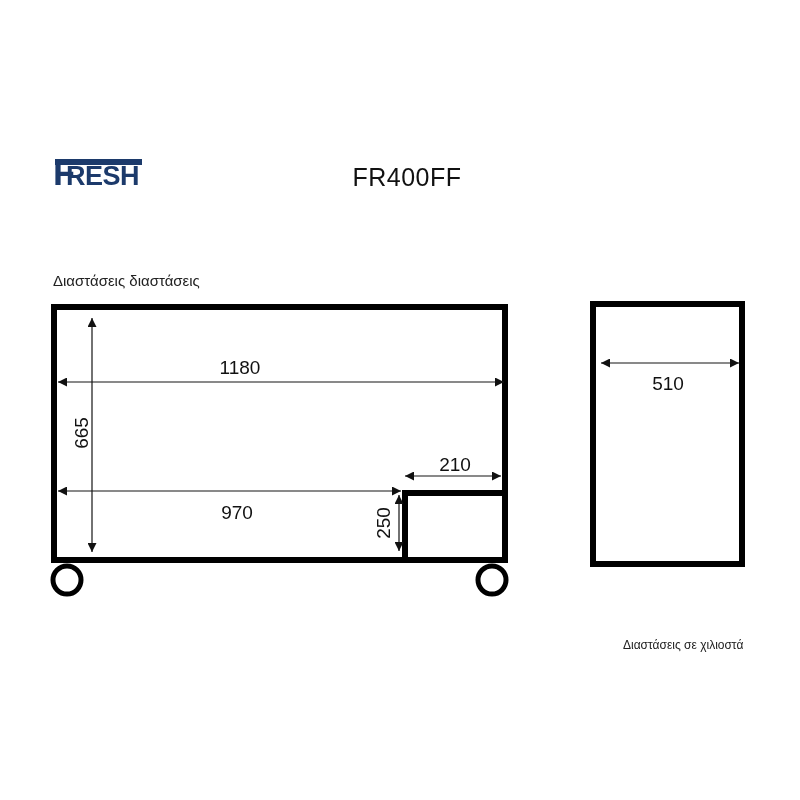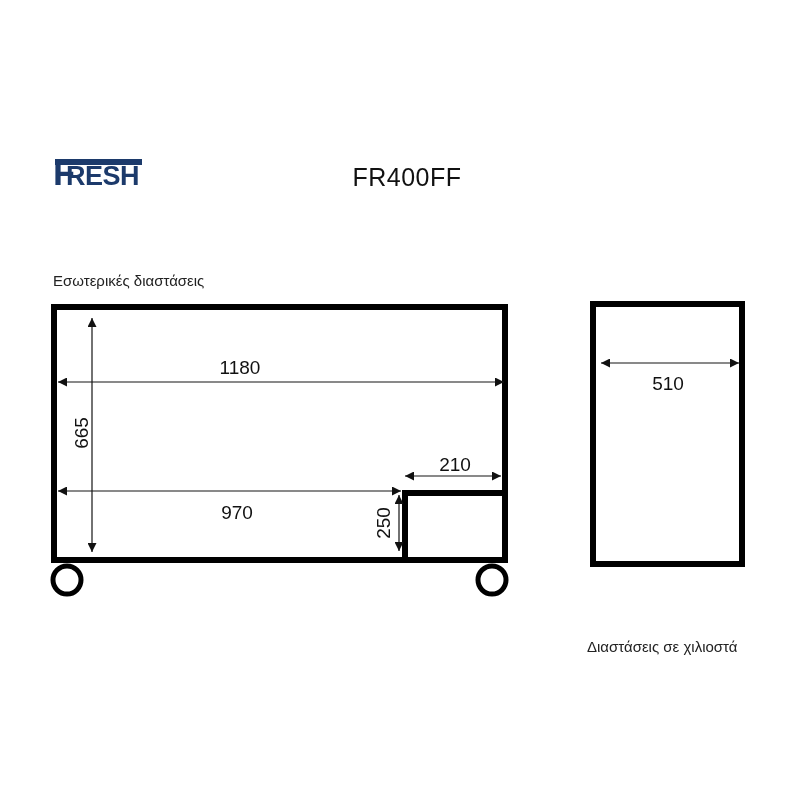--- a/index.html
+++ b/index.html
@@ -51,22 +51,22 @@
     letter-spacing: 0.5px;
   }
   #section-label {
     position: absolute;
     left: 53px; top: 272px;
     font-size: 15px;
     color: #222222;
   }
   #footer-note {
     position: absolute;
-    left: 587px; top: 638px;
-    font-size: 15px;
+    left: 623px; top: 638px;
+    font-size: 12px;
     color: #222222;
   }
 </style>
 </head>
 <body>
 
 <div id="stage">
 
   <svg id="drawing" viewBox="0 0 800 800" xmlns="http://www.w3.org/2000/svg">
     <defs>
@@ -117,17 +117,17 @@
   </svg>
 
   <svg id="logo" width="100" height="42" viewBox="0 0 100 42" xmlns="http://www.w3.org/2000/svg">
     <rect x="5" y="5" width="87" height="6" fill="#1c3a6b"></rect>
     <text class="logo-text" x="3" y="31" font-size="36">F</text>
     <text class="logo-text" x="16" y="31" font-size="27" letter-spacing="-0.5">RESH</text>
   </svg>
 
   <div id="page-title">FR400FF</div>
 
-  <div id="section-label">Εσωτερικές διαστάσεις</div>
+  <div id="section-label">Διαστάσεις διαστάσεις</div>
 
   <div id="footer-note">Διαστάσεις σε χιλιοστά</div>
 
 </div>
 
 </body></html>

